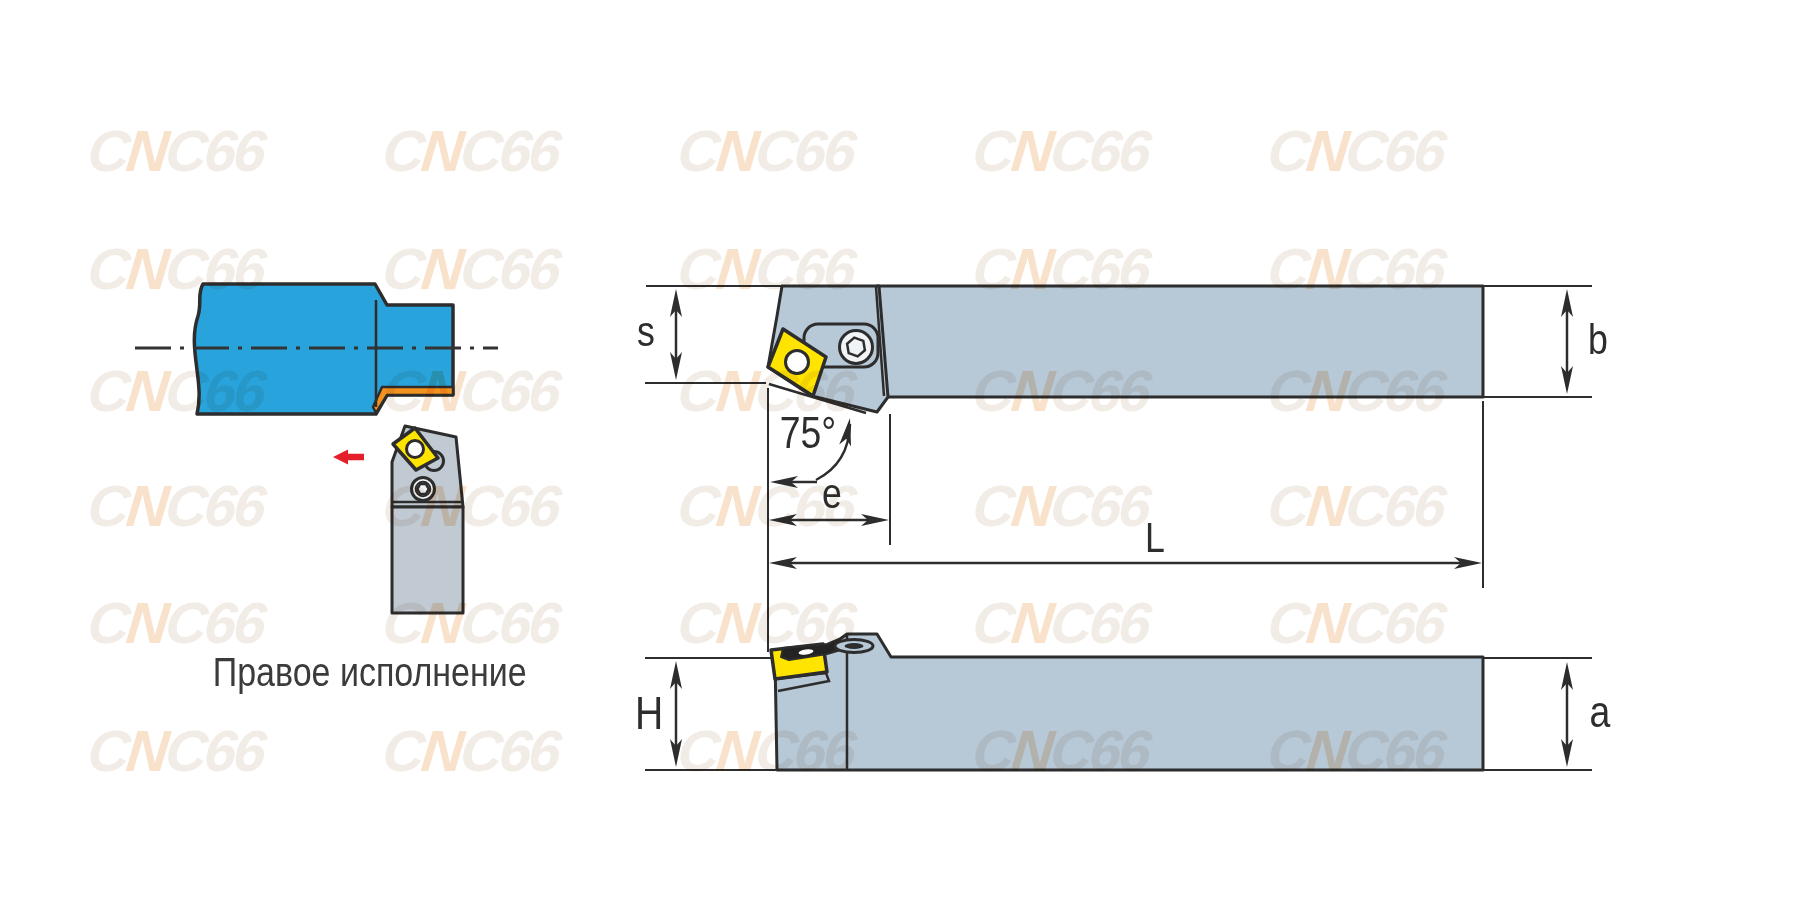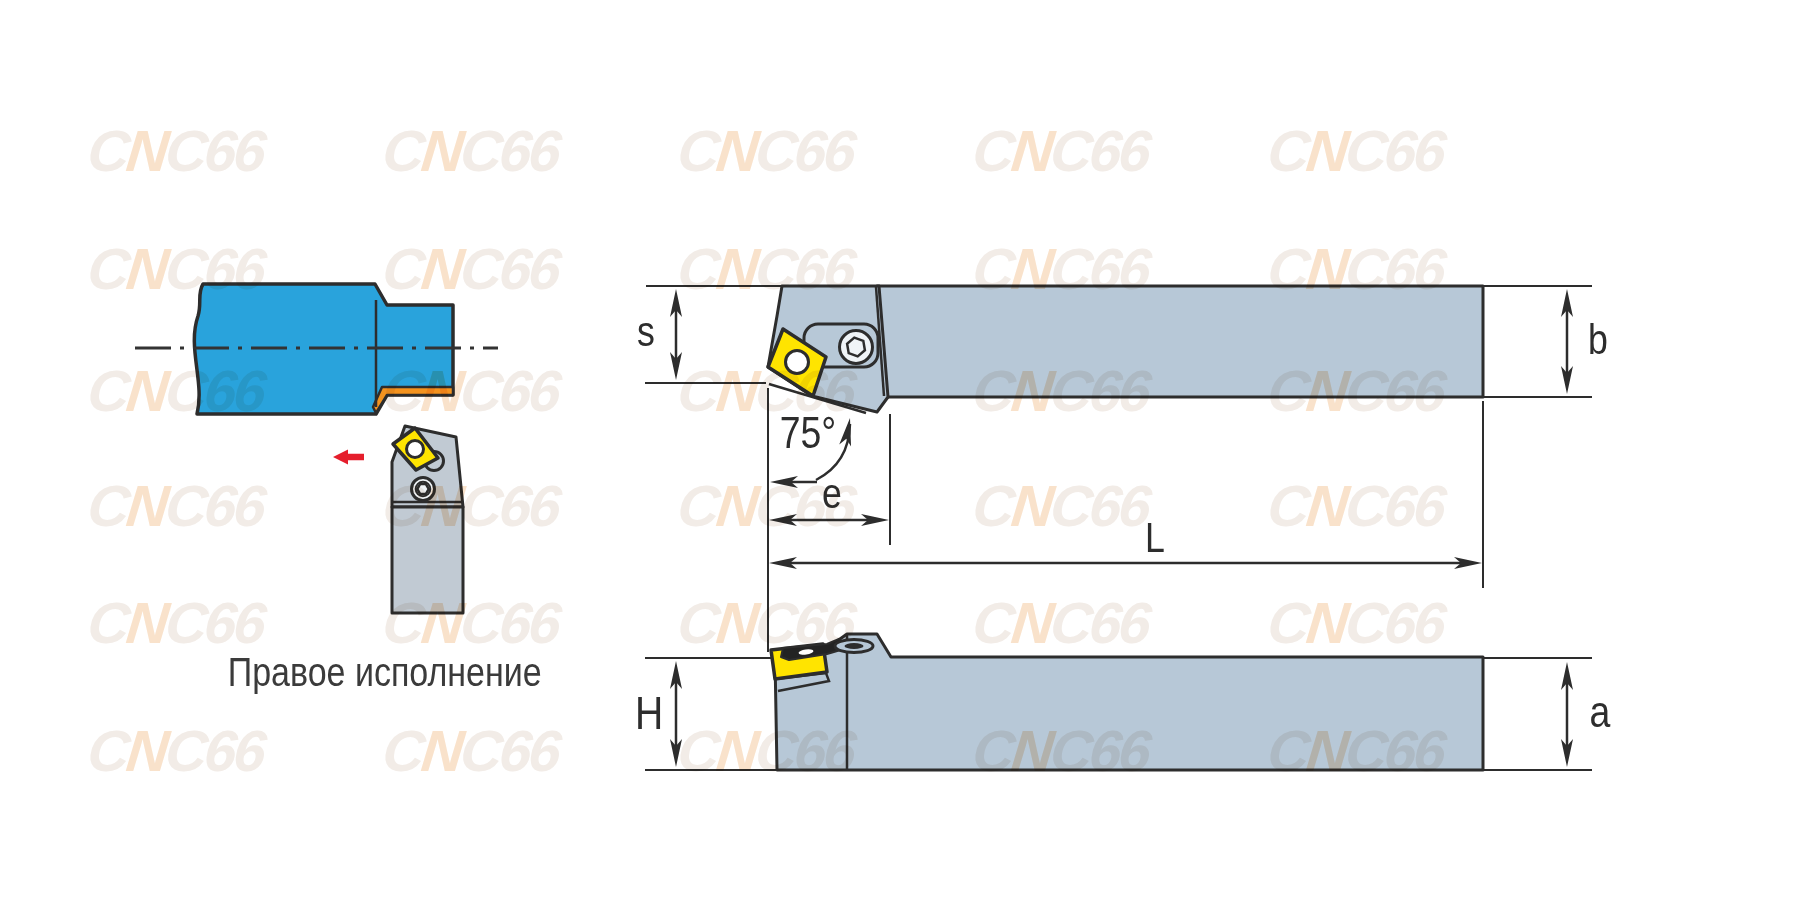--- a/index.html
+++ b/index.html
@@ -1,21 +1,21 @@
 <!DOCTYPE html>
 <html style="--workpiece-blue: #29a3dc; --machined-orange: #f3931f; --insert-yellow: #ffe400; --holder-gray: #b7c8d7; --holder-gray-left: #c1cad3; --screw-face: #f0f4f7; --line-dark: #2d2d2d; --feed-arrow-red: #e51e2c; --text-dark: #3b3b3b; --watermark-gray: #f2ece7; --watermark-orange: #f9e2cb;"><head>
 <meta charset="utf-8">
 <style>
   html,body{margin:0;padding:0;background:#ffffff;}
   .page{position:relative;width:1800px;height:917px;background:#ffffff;overflow:hidden;
         font-family:"Liberation Sans", sans-serif;}
   .title-wrap{position:absolute;left:584px;top:80px;width:800px;text-align:center;}
   .title-wrap .ttl{display:inline-block;font-size:88px;font-weight:600;color:var(--text-dark);
         letter-spacing:-2px;line-height:1;transform:scaleX(0.80);white-space:nowrap;}
-  .caption-wrap{position:absolute;left:185px;top:652px;width:400px;text-align:center;}
+  .caption-wrap{position:absolute;left:185px;top:652px;width:400px;}
   .caption-wrap .cap{display:inline-block;font-size:40px;font-weight:500;color:var(--text-dark);
         line-height:1;transform:scaleX(0.85);white-space:nowrap;}
   svg.drawing{position:absolute;left:0;top:0;}
   
   .outline{stroke:var(--line-dark);stroke-width:3;stroke-linejoin:round;fill:none;}
   .workpiece{fill:var(--workpiece-blue);stroke:var(--line-dark);stroke-width:3.5;stroke-linejoin:round;}
   .machined{fill:var(--machined-orange);stroke:var(--line-dark);stroke-width:2.5;stroke-linejoin:round;}
   .holder{fill:var(--holder-gray);stroke:var(--line-dark);stroke-width:3;stroke-linejoin:round;}
   .holder-left{fill:var(--holder-gray-left);stroke:var(--line-dark);stroke-width:3;stroke-linejoin:round;}
   .insert{fill:var(--insert-yellow);stroke:var(--line-dark);stroke-width:3.5;stroke-linejoin:round;}

